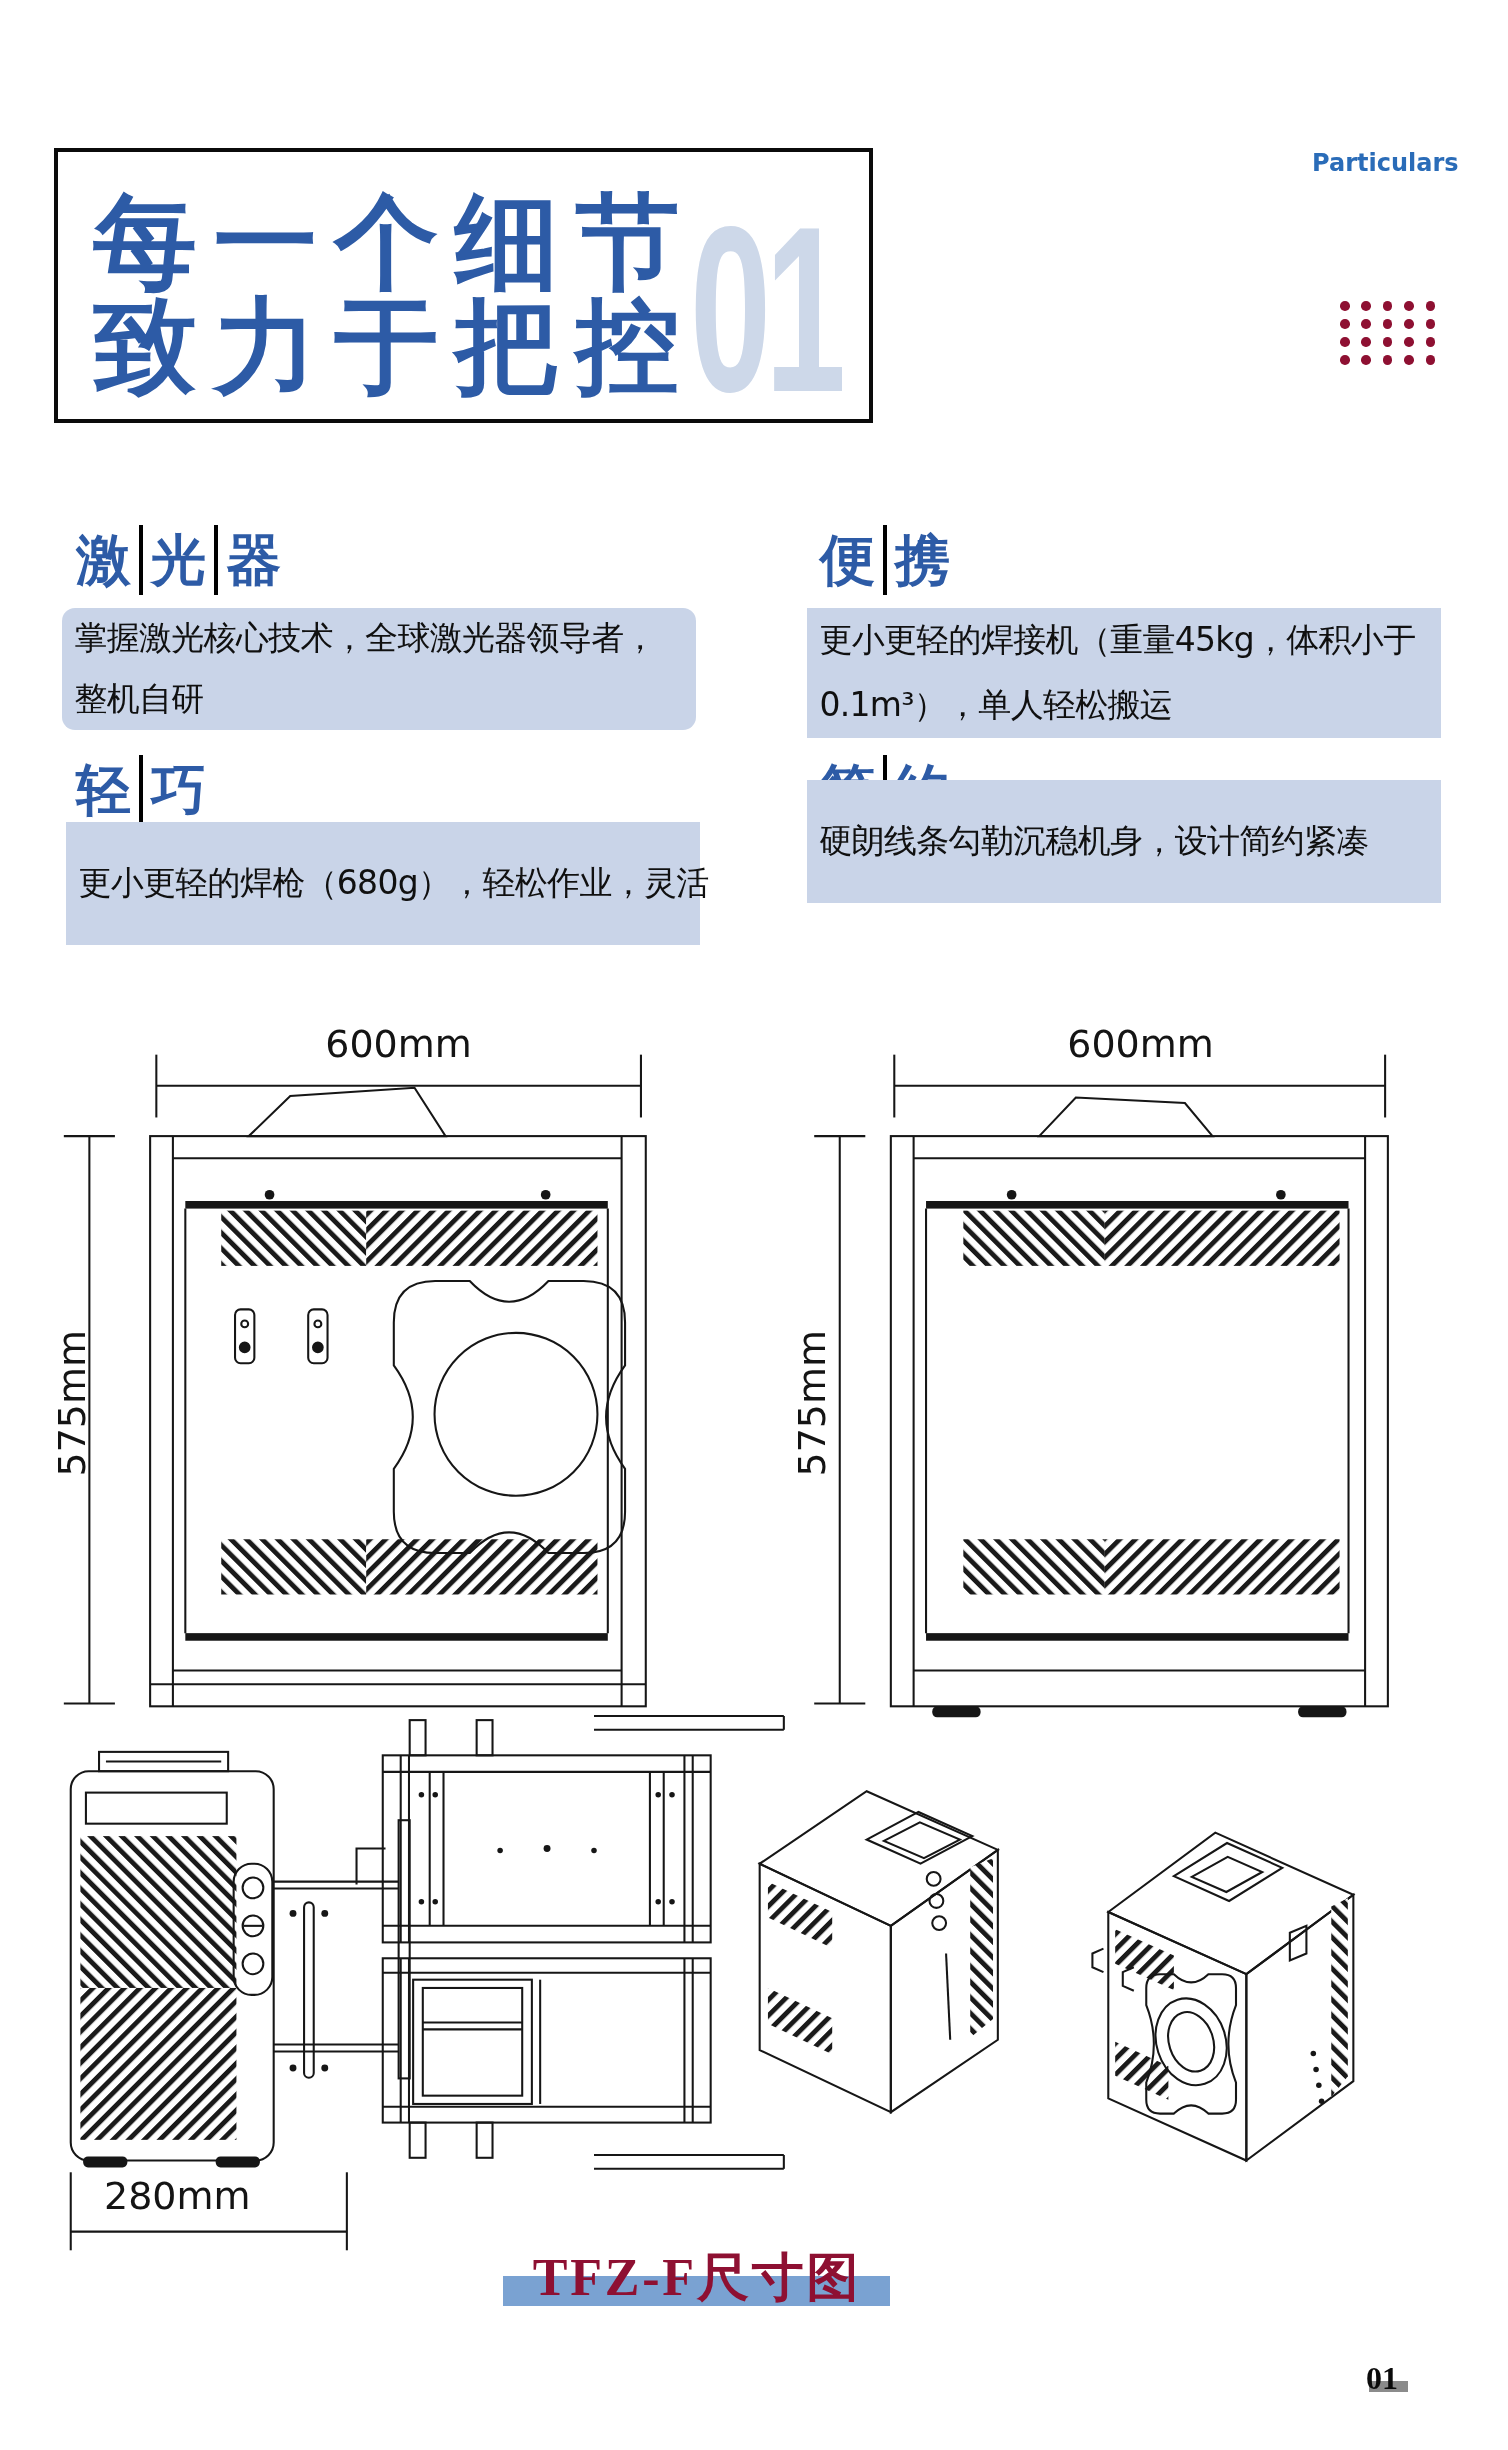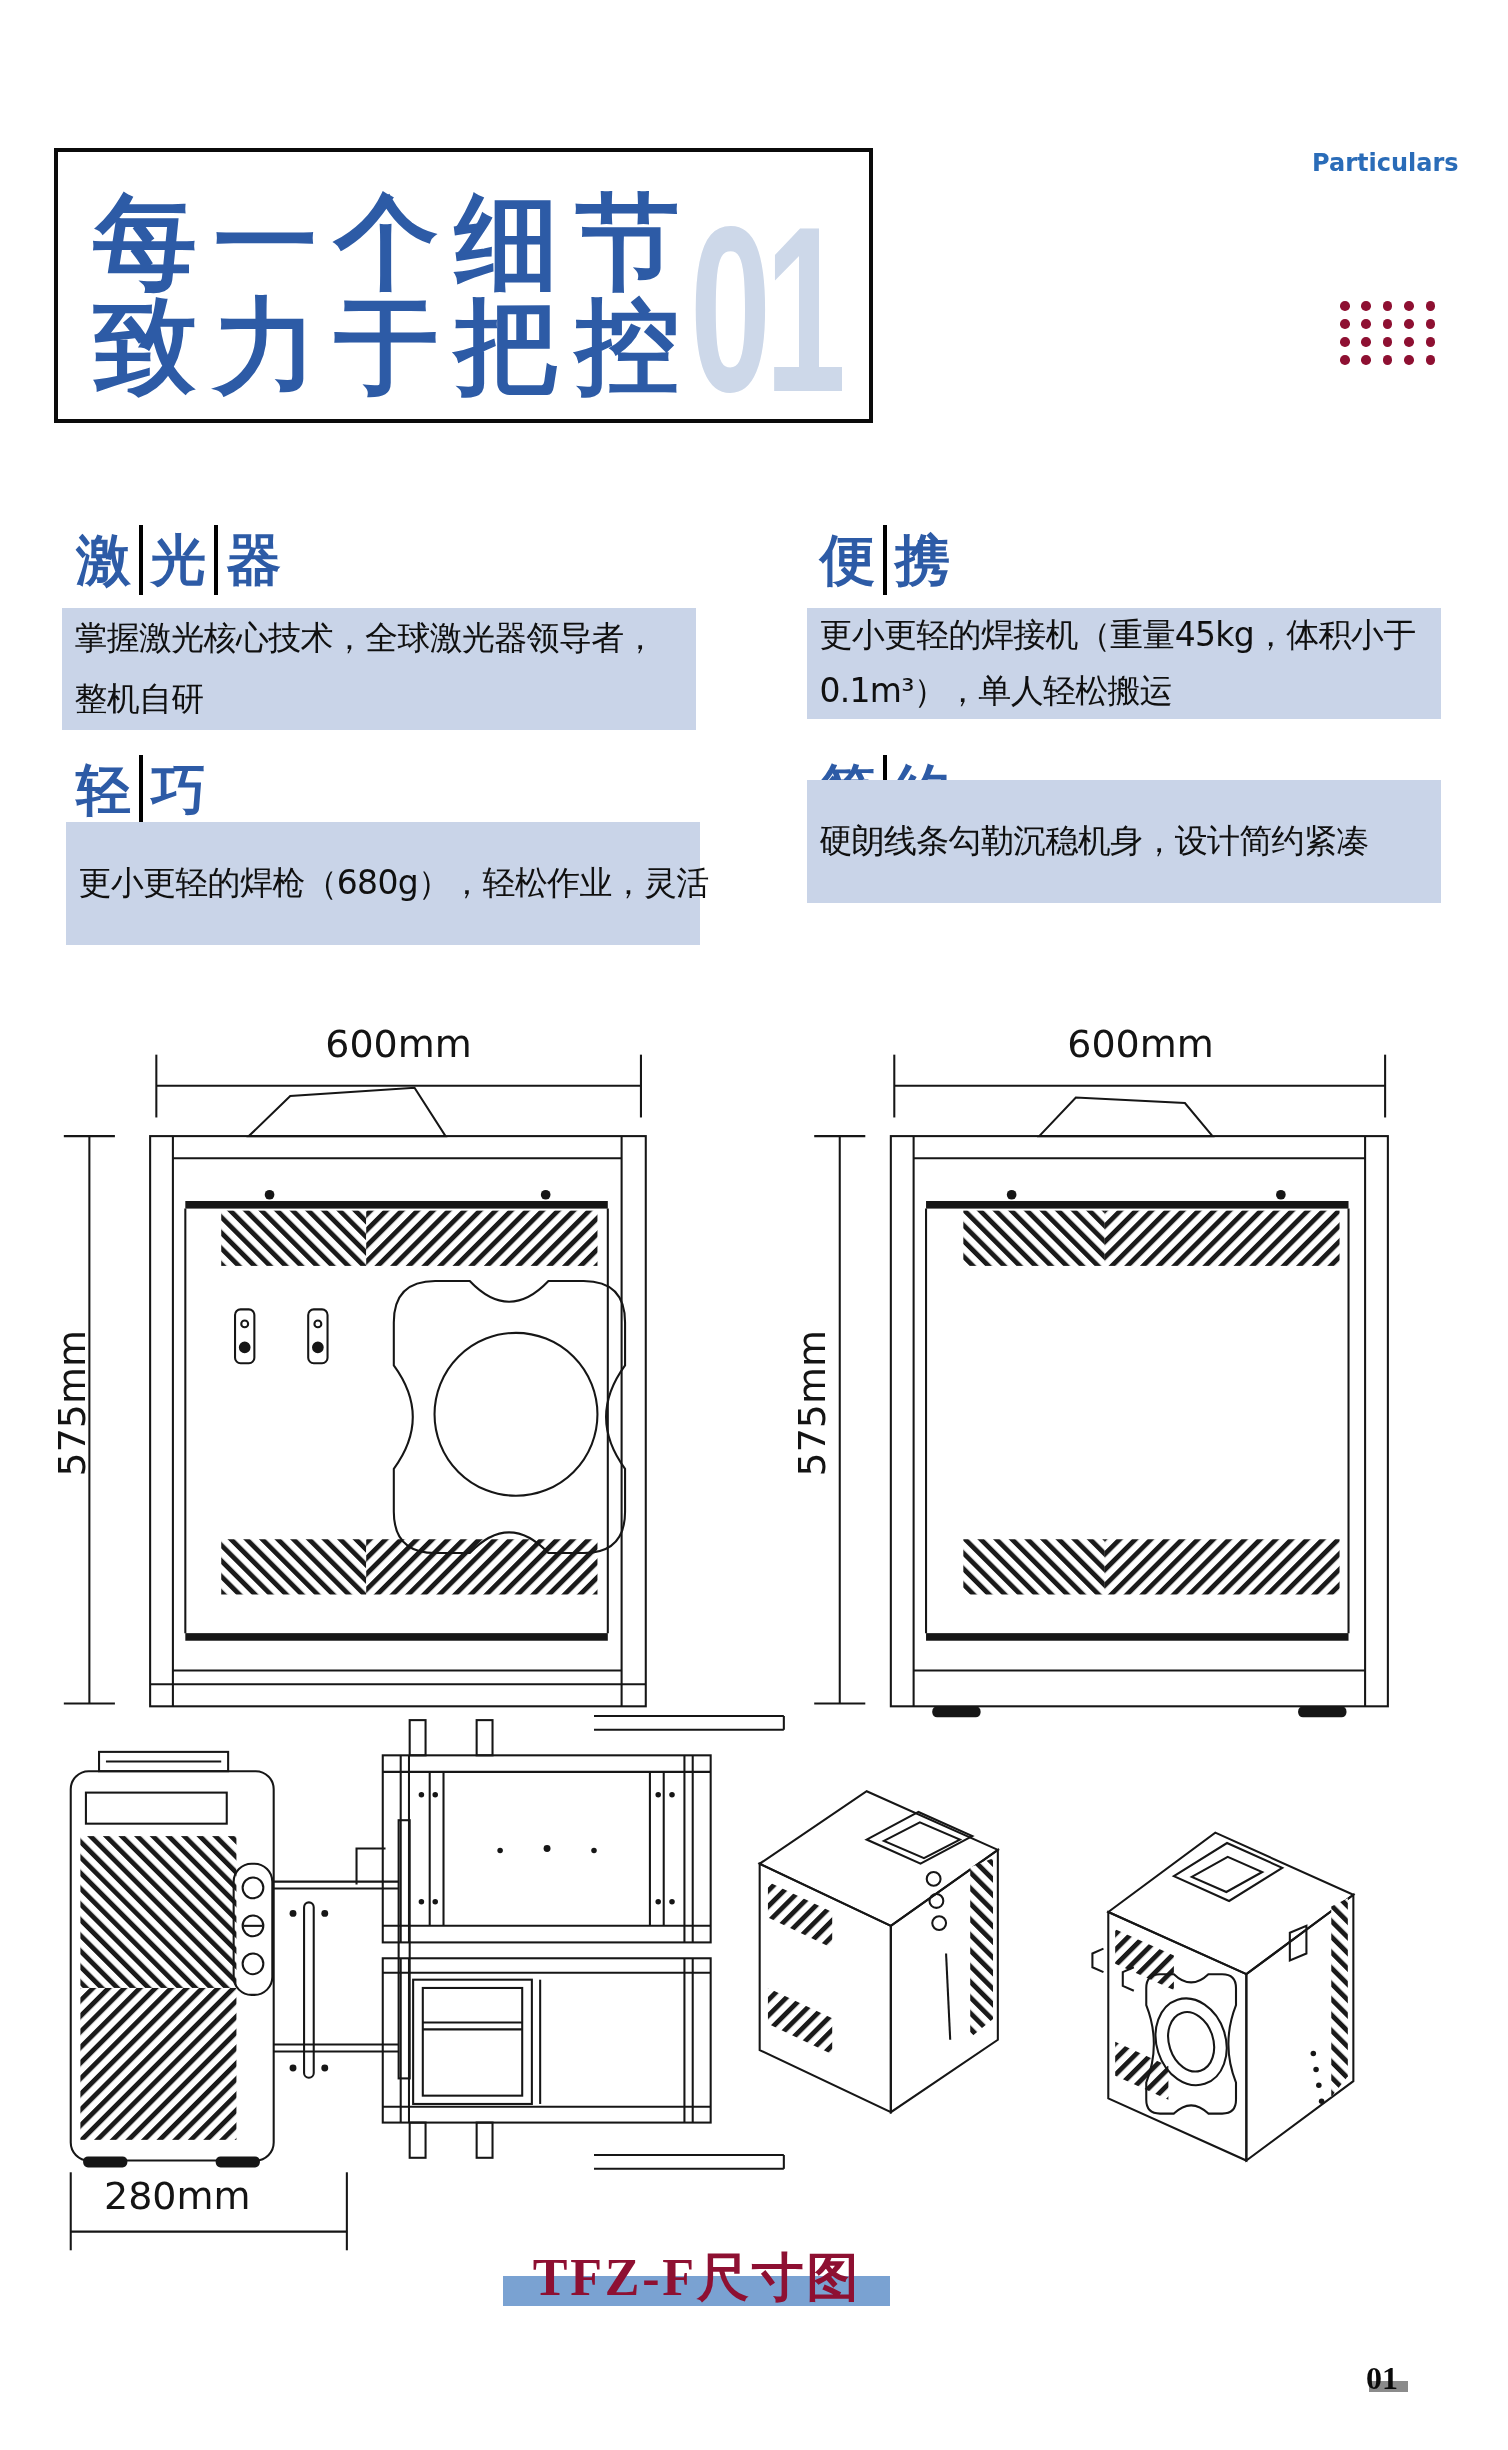--- a/index.html
+++ b/index.html
@@ -22,22 +22,22 @@
 
   
   .fh{position:absolute;display:flex;align-items:center;color:var(--accent-blue);
       font-weight:800;font-size:55px;line-height:1;}
   .fh .dv{width:3.5px;height:70px;background:#000;margin:0 8.3px;}
   .fh0{left:76px;top:525px;} .fh1{left:820px;top:525px;}
   .fh2{left:76px;top:755px;} .fh3{left:820px;top:755px;}
   .fb{position:absolute;width:634px;background:var(--block-bg);color:#101010;
       font-size:33px;letter-spacing:-0.7px;font-weight:500;display:flex;flex-direction:column;
       justify-content:space-around;padding-left:12.4px;box-sizing:border-box;}
-  .fb0{left:62px;top:608px;height:122px;}
-  .fb1{left:807px;top:608px;height:111px;}
+  .fb0{left:62px;top:608px;height:122px;border-radius:13px;}
+  .fb1{left:807px;top:608px;height:130px;}
   .fb2{left:66px;top:822px;height:123px;}
   .fb3{left:807px;top:780px;height:123px;justify-content:center;}
   .fb .ln{white-space:nowrap;}
 
   
   .drawings{position:absolute;left:0;top:987px;width:1509px;height:1284px;}
   .dim-label{position:absolute;font-size:38px;font-weight:500;color:#141414;text-align:center;}
   .lbl-600-l{left:295px;top:1022px;width:207px;}
   .lbl-600-r{left:1037px;top:1022px;width:207px;}
   .lbl-575-l{left:14px;top:1402px;width:110px;height:39px;transform:rotate(-90deg);}

